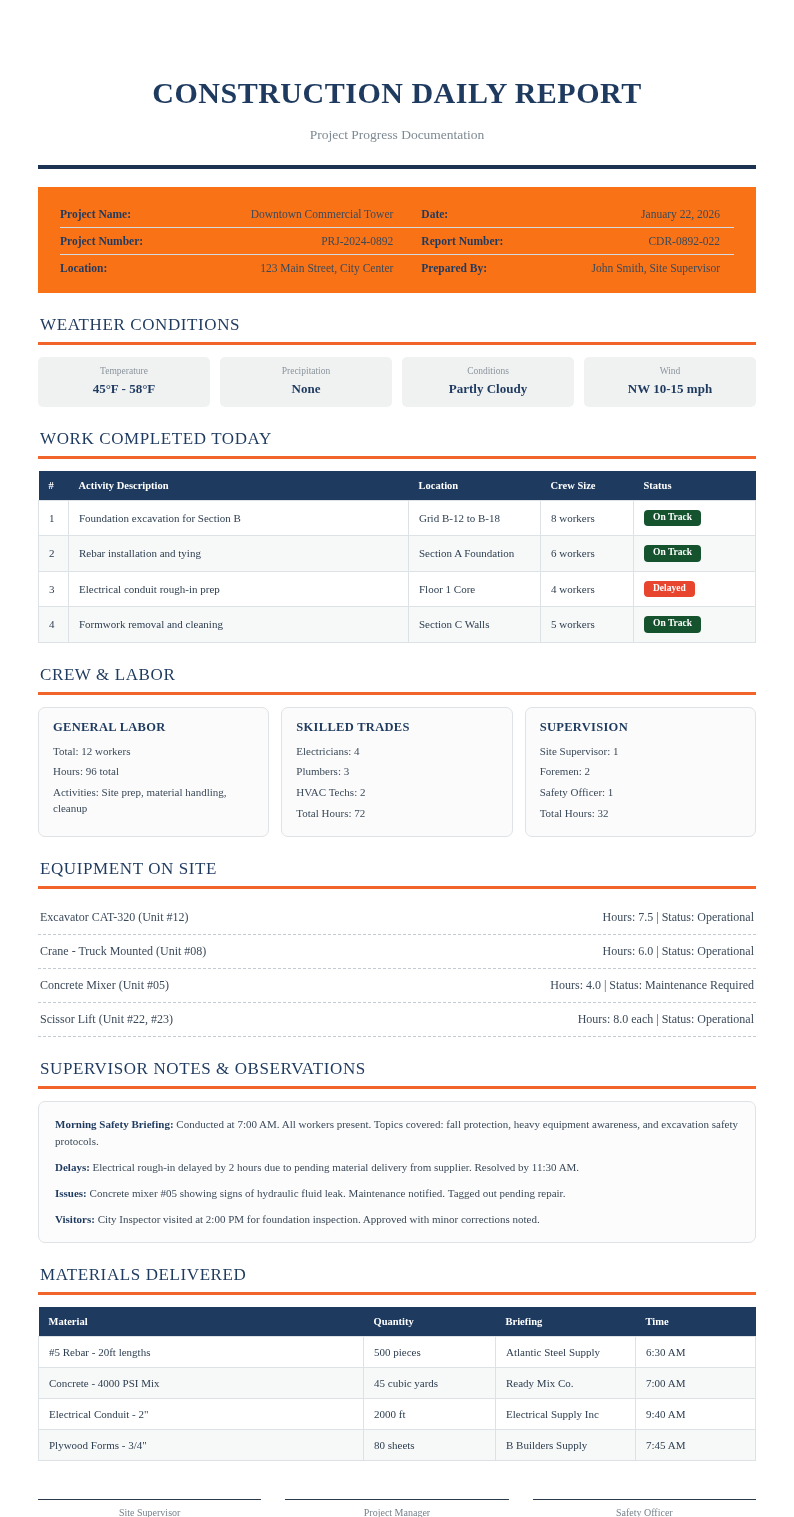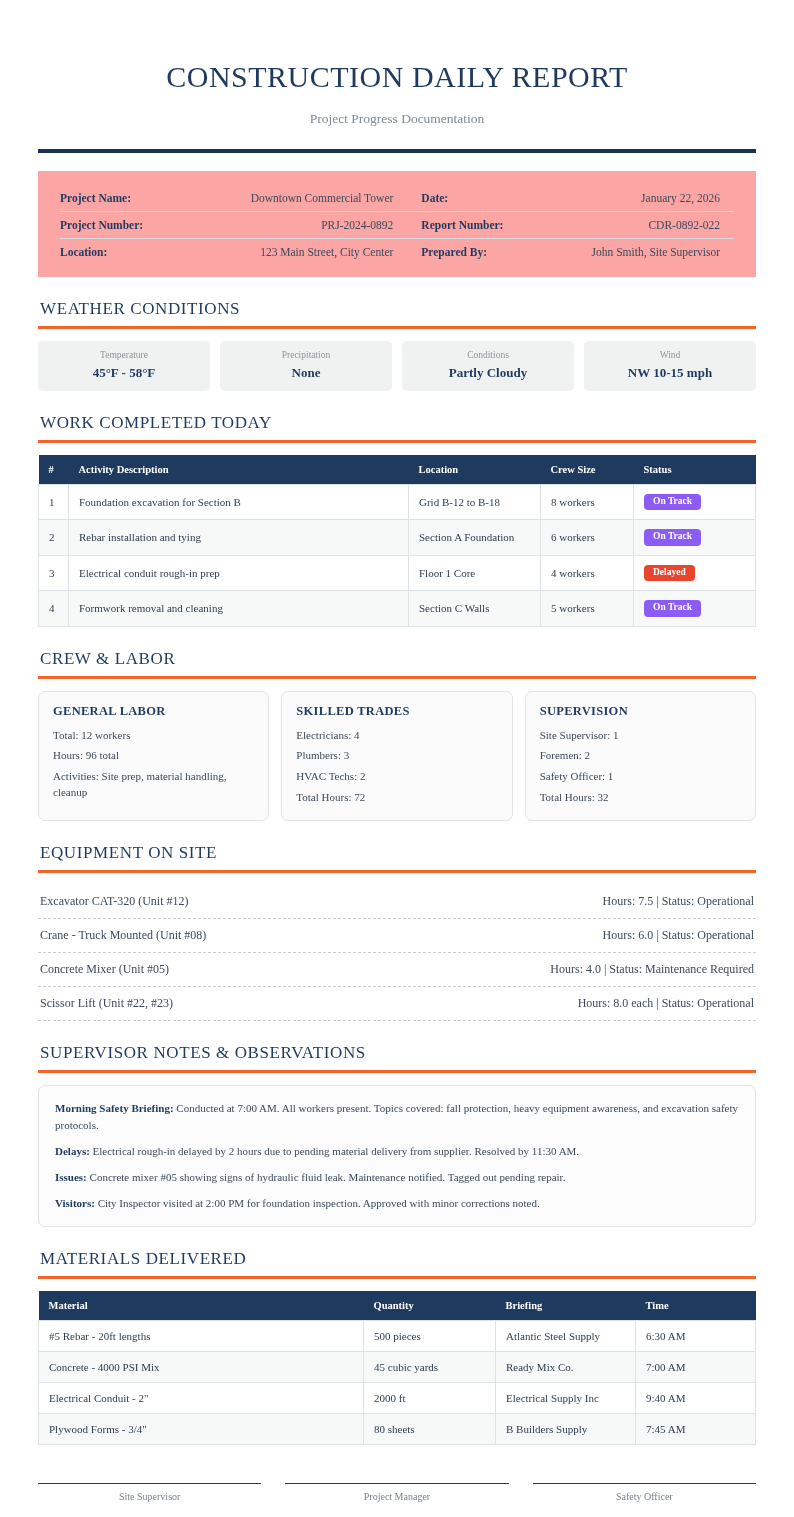--- a/index.html
+++ b/index.html
@@ -10,42 +10,42 @@
     font-family: "Liberation Serif", "DejaVu Serif", serif;
     color: #1e3a5f;
     -webkit-font-smoothing: antialiased;
   }
   .page { width: 794px; padding: 46px 38px 24px 38px; }
 
   
   .doc-title {
     text-align: center;
     font-size: 30px;
-    font-weight: normal;
+    font-weight: bold;
     letter-spacing: 0.5px;
     color: #1e3a5f;
-    margin: 14px 0 0 0;
+    margin: 30px 0 0 0;
     line-height: 1.15;
   }
   .doc-subtitle {
     text-align: center;
     font-size: 13.5px;
     color: #7e8a93;
     margin: 16px 0 0 0;
     font-weight: normal;
   }
   .header-rule {
     height: 4px;
     background: #1b3253;
     margin: 22px 0 0 0;
   }
 
   
   .info-box {
-    background: #fca5a5;
+    background: #f97316;
     padding: 14px 22px 12px 22px;
     margin-top: 18px;
   }
   .info-table { width: 100%; border-collapse: collapse; }
   .info-table td {
     padding: 7px 0;
     font-size: 11.5px;
     vertical-align: middle;
     border-bottom: 1px solid #d3dae0;
   }
@@ -106,21 +106,21 @@
   .badge {
     display: inline-block;
     padding: 3px 9px 4px 9px;
     border-radius: 4px;
     color: #ffffff;
     font-size: 9.5px;
     font-weight: bold;
     line-height: 1;
     font-family: "Liberation Serif", serif;
   }
-  .badge.ontrack { background: #8b5cf6; }
+  .badge.ontrack { background: #14532d; }
   .badge.delayed { background: #e8452f; }
 
   
   .crew-row { display: flex; gap: 12px; align-items: stretch; }
   .crew-card {
     flex: 1;
     background: #fbfbfb;
     border: 1px solid #dfe3e6;
     border-radius: 7px;
     padding: 12px 14px 14px 14px;

